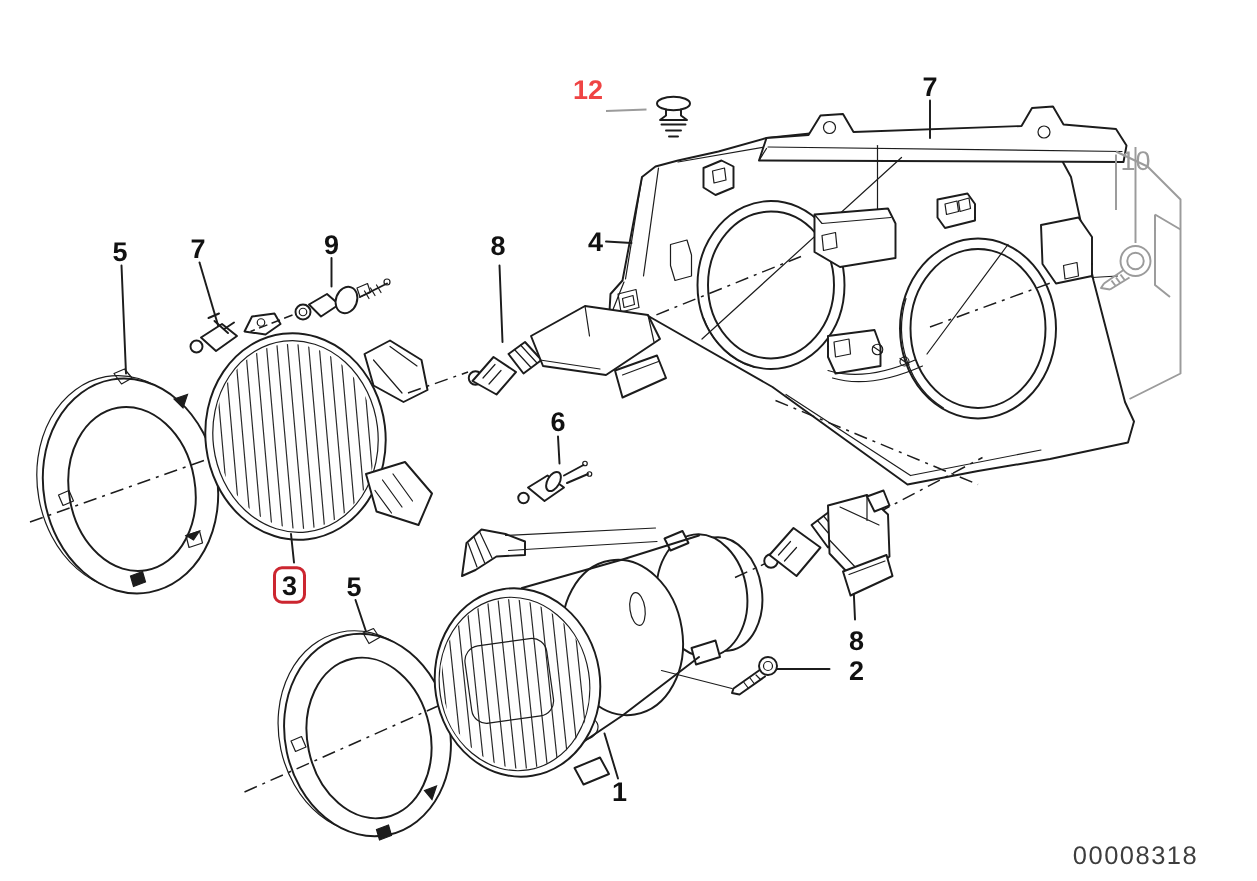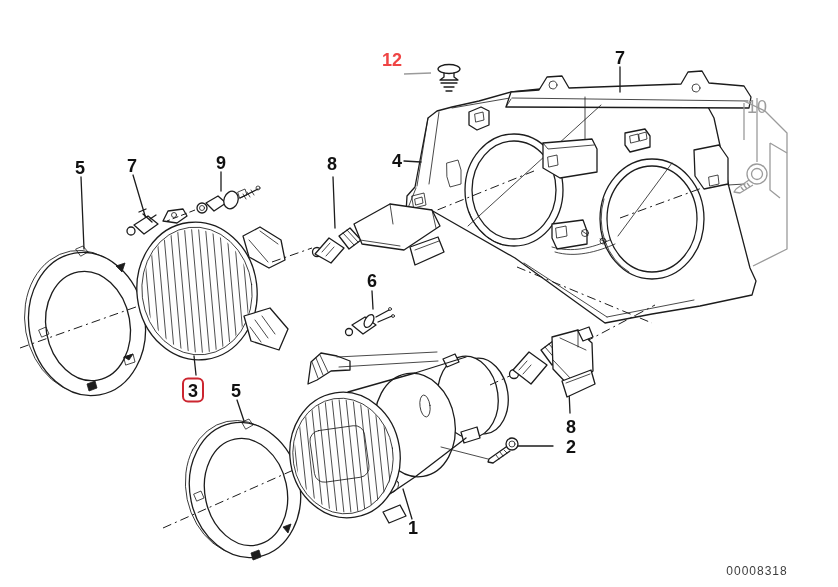--- a/index.html
+++ b/index.html
@@ -22,21 +22,21 @@
     font-size:18px; font-weight:700; color:#111; line-height:1;
     white-space:nowrap; cursor:pointer; user-select:none;
   }
   .plabel.muted { color:#9c9c9c; font-weight:400; }
   .plabel.highlighted {
     border:2.5px solid var(--hl,#cc2630); border-radius:6px;
     padding:2px 4px 1px 4px; background:#ffffff;
   }
   .docnum {
     position:absolute; transform:translate(-50%,-50%);
-    font-size:12px; font-weight:400; color:#3d3d3d; letter-spacing:1px;
+    font-size:17px; font-weight:400; color:#3d3d3d; letter-spacing:1px;
   }
 </style>
 </head>
 <body>
 
 <div class="stage">
 
   <svg width="838" height="587" viewBox="0 0 838 587">
     <defs>
       <clipPath id="clipLens3">

